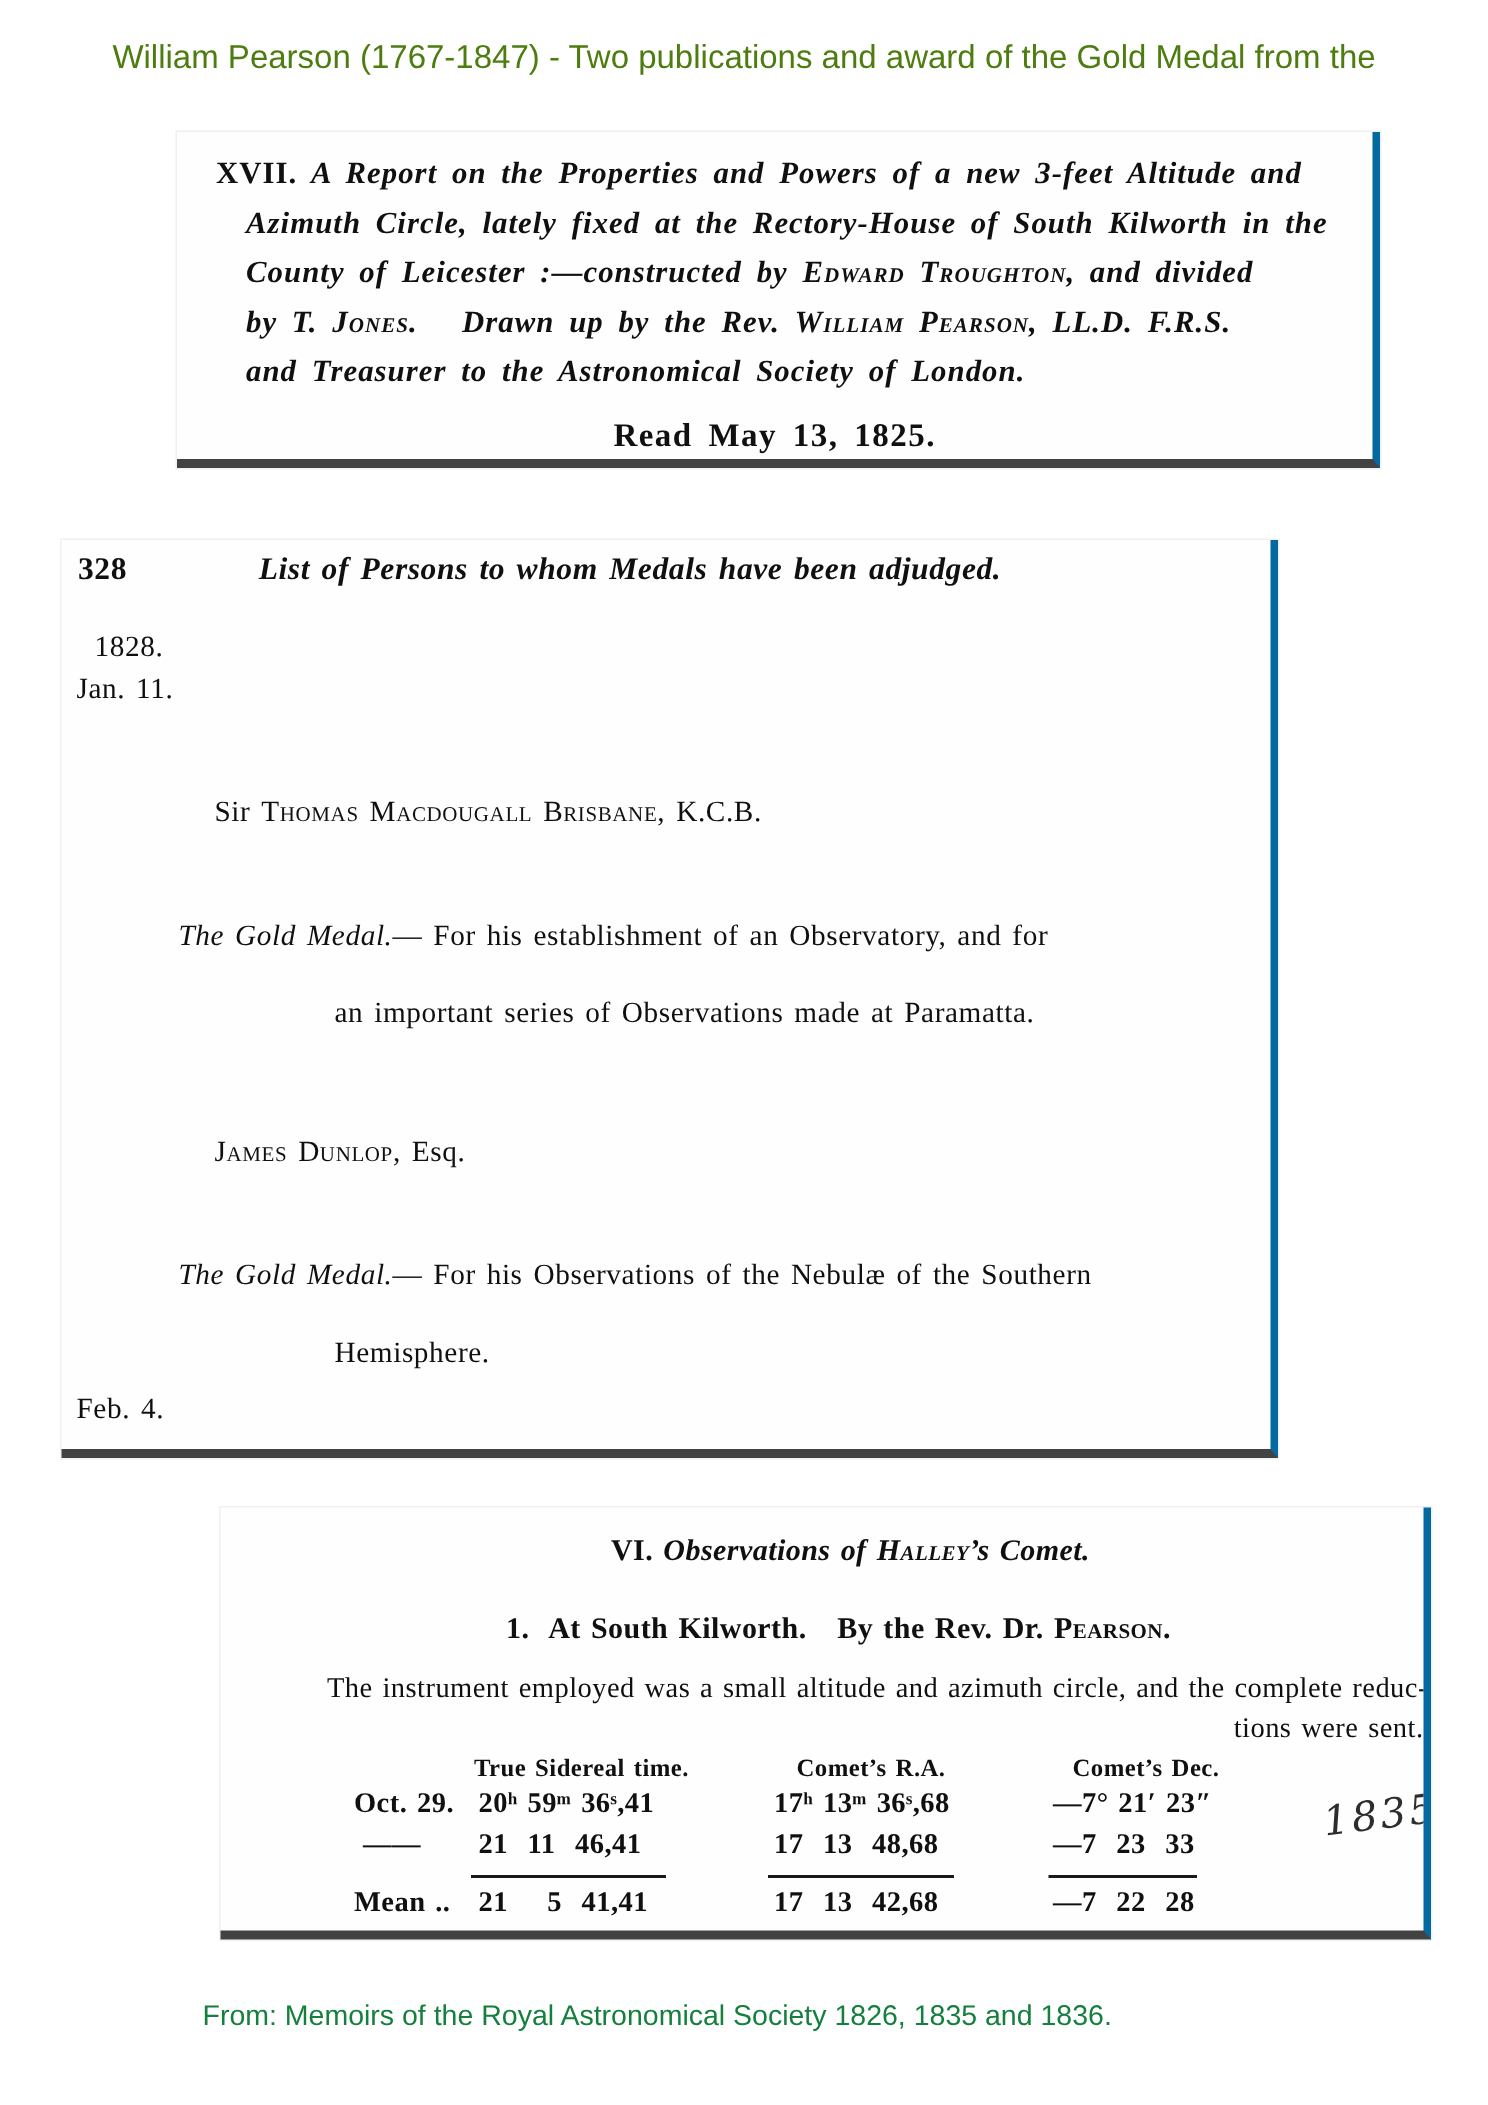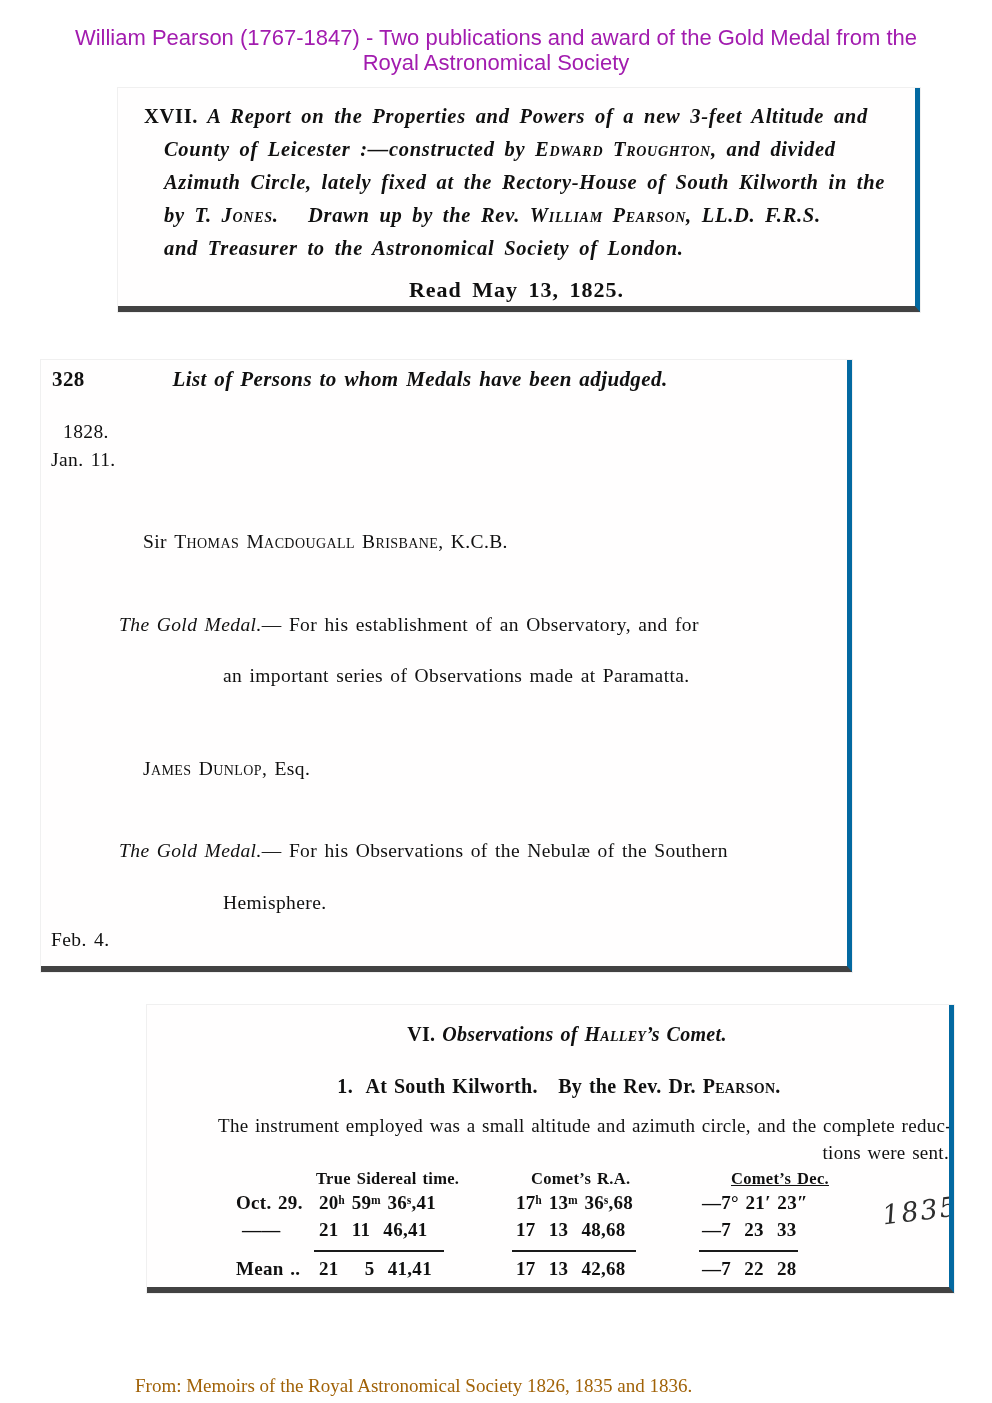--- a/index.html
+++ b/index.html
@@ -6,26 +6,26 @@
   body {
     width:992px; height:1403px; position:relative;
     background:#ffffff; color:#101010;
     font-family:"Liberation Serif","DejaVu Serif","DejaVu Sans",serif;
   }
 
   
   .page-title {
     position:absolute; top:25px; left:0; width:992px; text-align:center;
     font-family:"Liberation Sans","DejaVu Sans",sans-serif;
-    font-size:22px; line-height:25px; color:#a21caf;
+    font-size:22px; line-height:25px; color:#4d7c0f;
   }
   .source-caption {
     position:absolute; left:135px; top:1334px;
-    font-family:Liberation Serif, serif;
-    font-size:19px; color:#a16207;margin-top:41px;
+    font-family:Liberation Sans, sans-serif;
+    font-size:19px; color:#15803d;
   }
 
   
   .scan {
     position:absolute; background:#fffefe;
     border-right:5px solid #0369a1; border-bottom:6px solid #424242;
     box-shadow:0 0 0 1px #f0f0f0;
     overflow:hidden;
   }
   .sc  { font-variant:small-caps; }
@@ -67,45 +67,44 @@
                    font-weight:bold; white-space:pre; }
   #scan3 .c-sub  { text-align:center; padding-left:22px; margin-top:26px; font-size:20px;
                    line-height:26px; font-weight:bold; white-space:pre; }
   #scan3 .c-para { margin-top:13px; line-height:27px;text-align:right; }
   #scan3 .c-para .pl1 { margin-left:71px; white-space:pre; }
   #scan3 .c-para .pl2 { margin-left:43px; white-space:pre; }
   #scan3 .trow { position:relative; height:27px; white-space:pre; font-weight:bold; }
   #scan3 .trow span { position:absolute; top:0; }
   #scan3 .throw { position:relative; height:23px; margin-top:3px; white-space:pre; }
   #scan3 .throw span { position:absolute; top:0; font-size:16.5px; font-weight:bold; }
-  #scan3 .h1 { left:169px; } #scan3 .h2 { left:384px; } #scan3 .h3 { left:584px;text-decoration:underline; }
+  #scan3 .h1 { left:169px; } #scan3 .h2 { left:384px; } #scan3 .h3 { left:568px; }
   #scan3 .cl { left:89px; } #scan3 .cld { left:95px; }
   #scan3 .ct { left:172px; } #scan3 .cr { left:369px; } #scan3 .cd { left:555px; }
   #scan3 .rrow { position:relative; height:12px; }
   #scan3 .rrow span { position:absolute; top:4px; border-top:2.5px solid #1a1a1a; }
   #scan3 .ru1 { left:167px; width:130px; } #scan3 .ru2 { left:365px; width:124px; }
   #scan3 .ru3 { left:552px; width:99px; }
   #scan3 .annotation {
     position:absolute; left:735px; top:190px;
     font-family:"DejaVu Serif",serif; font-style:italic;
     font-size:27px; color:#2d2d2d; letter-spacing:2px; transform:rotate(-7deg);
   }
 </style>
 </head>
 <body>
 
 <div class="page-title">
   <div>William Pearson (1767-1847) - Two publications and award of the Gold Medal from the</div>
-  <div>Royal Astronomical Society</div>
 </div>
 
 <section class="scan" id="scan1">
   <div class="rline"><span class="rm">XVII.</span><span> A Report on the Properties and Powers of a new 3-feet Altitude and</span></div>
+  <div class="rline ind"><span>Azimuth Circle, lately fixed at the Rectory-House of South Kilworth in the</span></div>
   <div class="rline ind"><span>County of Leicester :—constructed by </span><span class="sc">Edward Troughton</span><span>, and divided</span></div>
-  <div class="rline ind"><span>Azimuth Circle, lately fixed at the Rectory-House of South Kilworth in the</span></div>
   <div class="rline ind"><span>by T. </span><span class="sc">Jones</span><span>.   Drawn up by the Rev. </span><span class="sc">William Pearson</span><span>, LL.D. F.R.S.</span></div>
   <div class="rline ind"><span>and Treasurer to the Astronomical Society of London.</span></div>
   <div class="read">Read May 13, 1825.</div>
 </section>
 
 <section class="scan" id="scan2">
   <div class="m-head">
     <span class="m-num">328</span>
     <span class="m-title">List of Persons to whom Medals have been adjudged.</span>
   </div>

